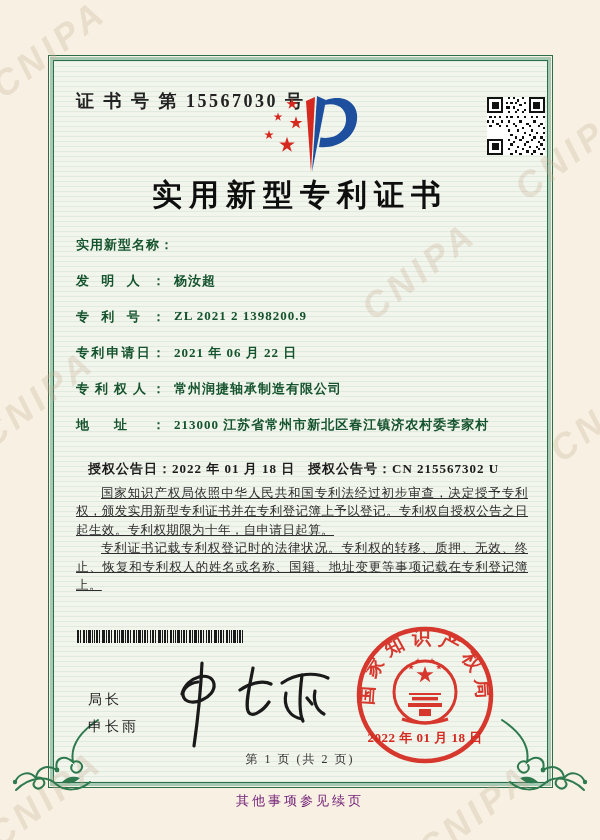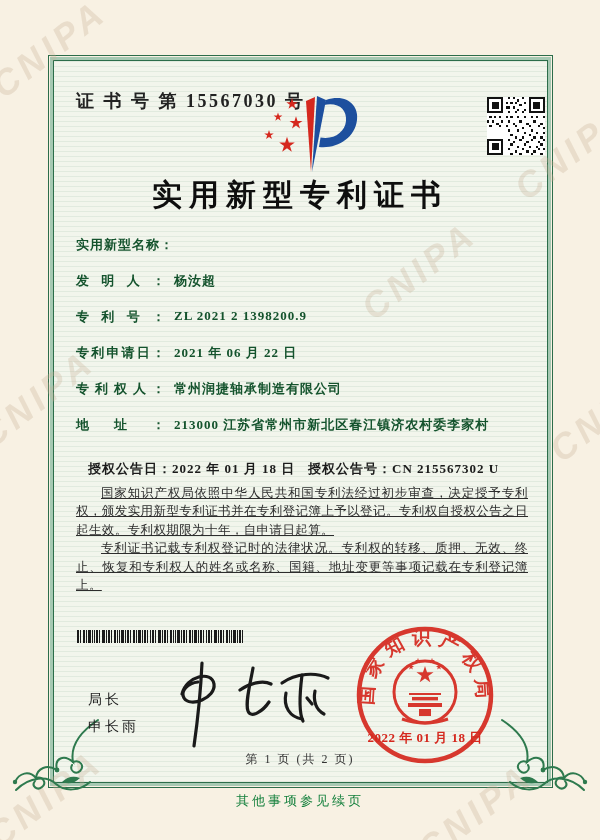--- a/index.html
+++ b/index.html
@@ -49,21 +49,21 @@
     font-size:14px;letter-spacing:3px;color:#242424;line-height:27px;}
   .sig-script{position:absolute;left:150px;top:658px;width:195px;height:92px;}
   .seal{position:absolute;left:350px;top:620px;width:150px;height:150px;
     opacity:0.92;}
   .seal-date{position:absolute;left:350px;top:729px;width:150px;
     text-align:center;color:#d5281e;font-size:13px;font-weight:600;
     letter-spacing:0.5px;white-space:nowrap;}
   .pagenum{position:absolute;left:0;top:751px;width:600px;text-align:center;
     font-size:12px;letter-spacing:2px;color:#333;}
   .note{position:absolute;left:0;top:792px;width:600px;text-align:center;
-    font-size:13px;letter-spacing:3px;color:#15803d;}
+    font-size:13px;letter-spacing:3px;color:#701a75;}
   .fl{position:absolute;width:92px;height:82px;}
   .fl-left{left:10px;top:716px;}
   .fl-right{left:498px;top:716px;transform:scaleX(-1);}
 </style>
 </head>
 <body>
 
 <div class="page">
 
   <div class="frame">

